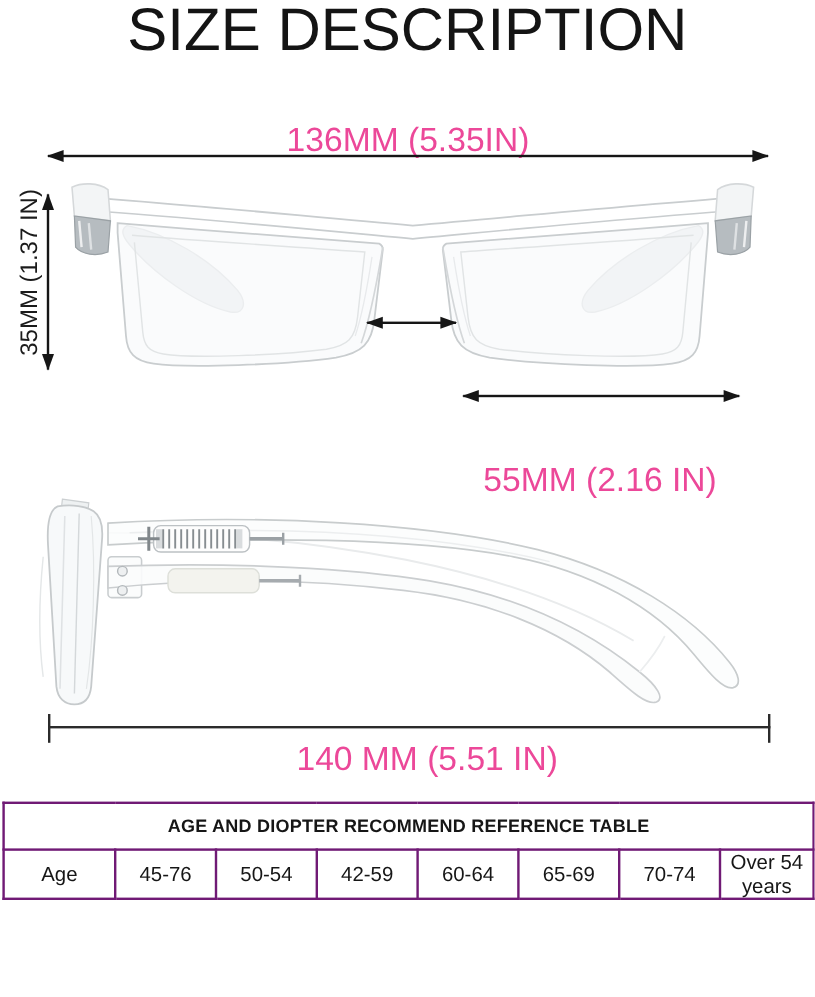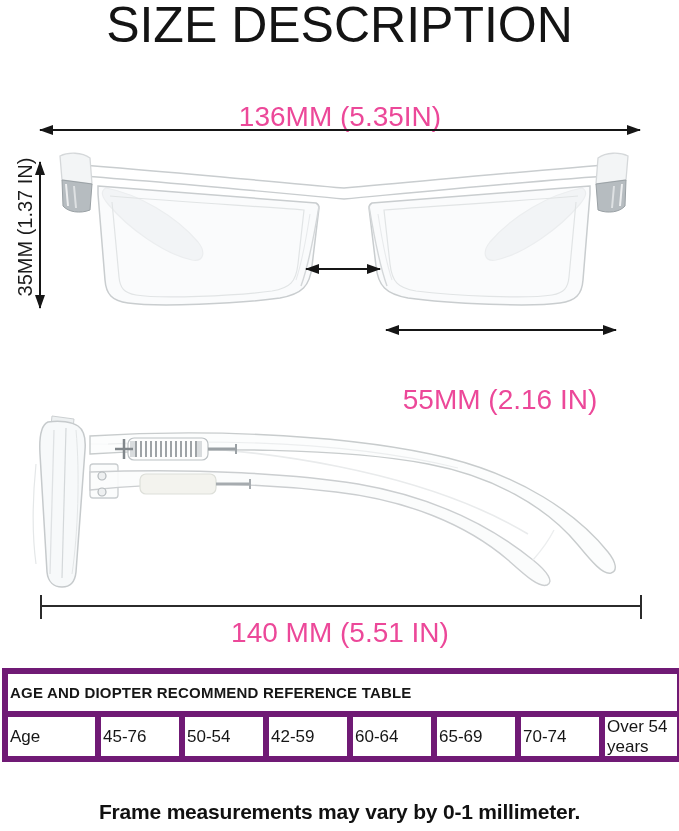--- a/index.html
+++ b/index.html
@@ -31,21 +31,21 @@
     border-left:5px solid transparent;border-right:5px solid transparent;border-top:14px solid #161616;}
   
   .mline{position:absolute;height:0;border-top:2px solid #2b2b2b;}
   .mline::before{content:"";position:absolute;left:0;top:-12px;width:2px;height:24px;background:#2b2b2b;}
   .mline::after{content:"";position:absolute;right:0;top:-12px;width:2px;height:24px;background:#2b2b2b;}
   .glasses-svg{position:absolute;}
   .ref-table{
     position:absolute;left:2px;top:668px;width:675px;
     border-collapse:collapse;table-layout:fixed;color:#161616;
   }
-  .ref-table th,.ref-table td{border:6px solid #701a75;text-align:left;vertical-align:middle;padding:0 2px;}
+  .ref-table th,.ref-table td{border:2px solid #701a75;text-align:center;vertical-align:middle;padding:0 2px;}
   .ref-table th.tbl-title{height:37px;font-size:15px;font-weight:bold;letter-spacing:0.2px;}
   .ref-table td{height:38px;font-size:17px;line-height:1.15;}
   .footnote{
     position:absolute;top:800px;left:0;right:0;text-align:center;
     font-size:21px;font-weight:bold;color:#111;letter-spacing:-0.2px;
   }
 </style>
 </head>
 <body>
 
@@ -128,21 +128,21 @@
       <rect x="112" y="60" width="76" height="20" rx="6" fill="#f3f3ee" stroke="#dddfd9" stroke-width="1.2"></rect>
       <path d="M188,70 L222,70" stroke="#a6abaf" stroke-width="3"></path>
       <path d="M222,65 L222,75" stroke="#a6abaf" stroke-width="2"></path>
       <circle cx="74" cy="62" r="4" fill="#eef0f1" stroke="#b3b8bb" stroke-width="1.2"></circle>
       <circle cx="74" cy="78" r="4" fill="#eef0f1" stroke="#b3b8bb" stroke-width="1.2"></circle>
       <path d="M505,146 C512,138 520,128 526,116" fill="none" stroke="#eceeef" stroke-width="1.4"></path>
     </g>
   </svg>
 
   <div class="mline" style="left:40px;width:602px;top:605px;"></div>
-  <div class="dim-label" style="left:40px;width:600px;top:617px;">140 MM (5.51 IN)</div>
+  <div class="dim-label" style="left:56px;width:600px;top:617px;">140 MM (5.51 IN)</div>
 
   <table class="ref-table">
     <colgroup>
       <col style="width:93px">
         <col style="width:84px">
         <col style="width:84px">
         <col style="width:84px">
       <col style="width:84px">
         <col style="width:84px">
         <col style="width:84px">
@@ -158,15 +158,14 @@
       <td>50-54</td>
       <td>42-59</td>
       <td>60-64</td>
       <td>65-69</td>
       <td>70-74</td>
       <td>Over 54 years</td>
     </tr>
   </tbody>
     </table>
 
-  <div class="footnote">Frame measurements may vary by 0-1 millimeter.</div>
 
 </div>
 
 </body></html>

